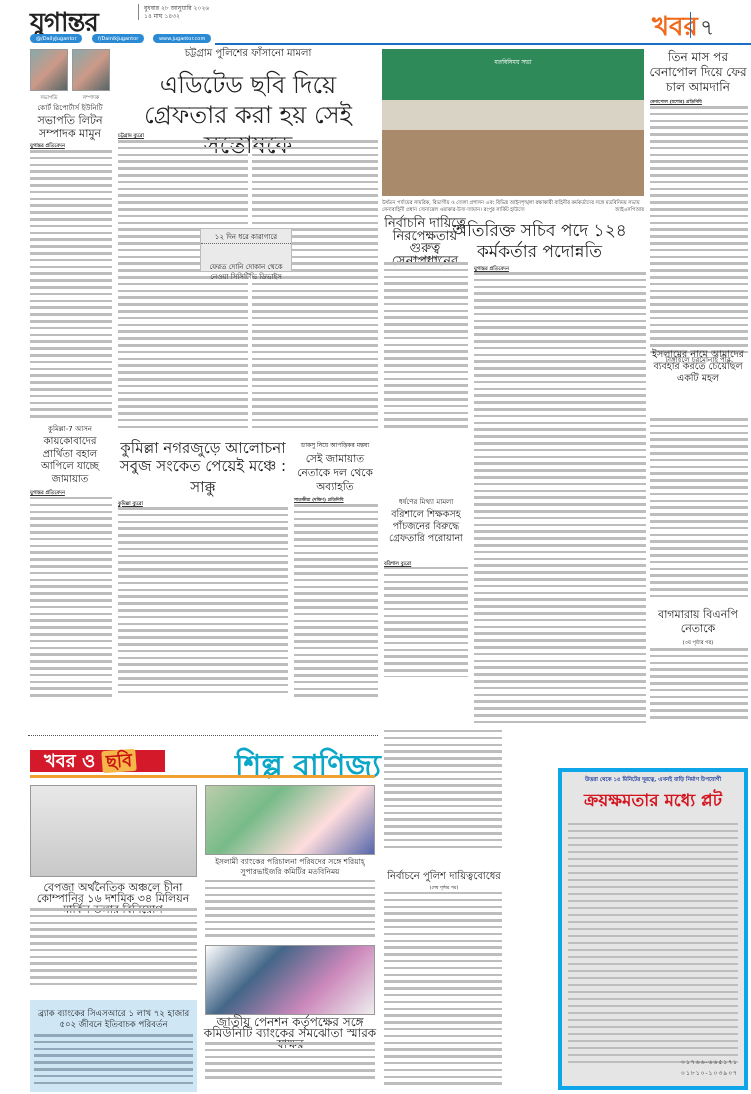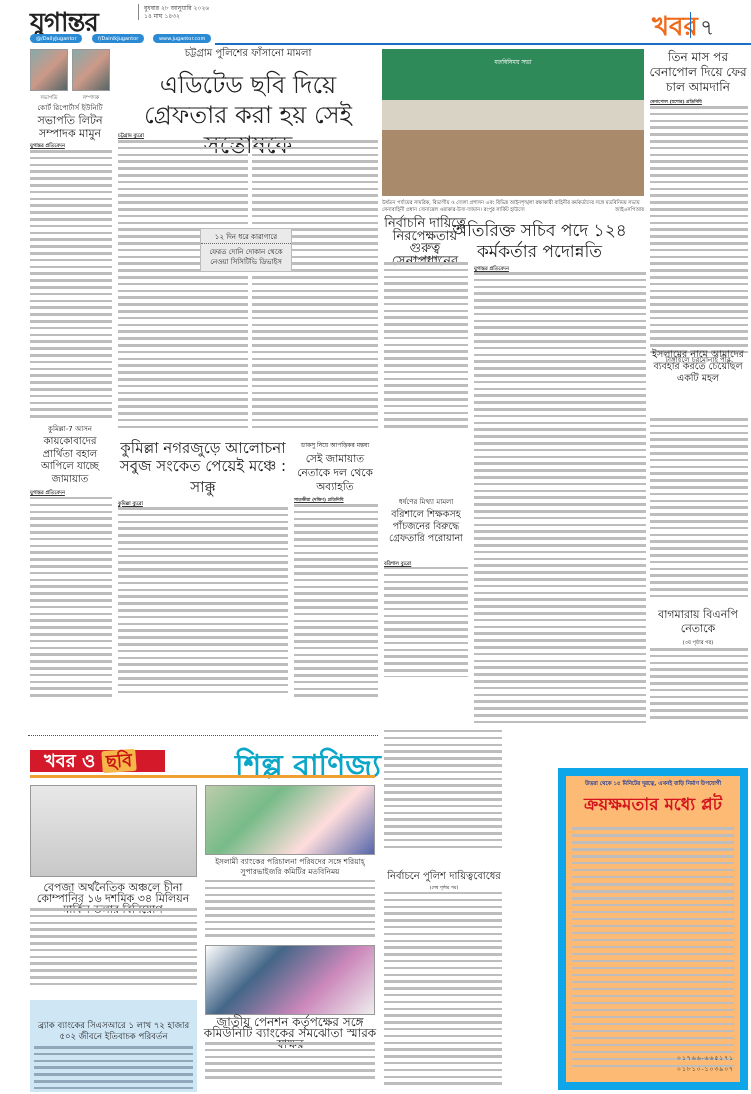--- a/index.html
+++ b/index.html
@@ -17,21 +17,21 @@
 .h{font-family:"DejaVu Sans",sans-serif;color:#222;text-align:center;line-height:1.15}
 .txt{font-size:5.2px;line-height:7.2px;color:#666;text-align:justify;overflow:hidden}
 .byline{font-size:5px;color:#333;text-decoration:underline;font-weight:bold}
 .dotted{border-top:1px dotted #555}
 .box-grey{background:#eaeaea;border:1px solid #bbb}
 .banner-red{background:#d41a2a;color:#fff;font-family:"DejaVu Sans",sans-serif;font-weight:bold;font-size:18px;padding-left:14px}
 .chobi{background:#f6b64a;color:#c11;border-radius:3px;padding:0 4px;transform:rotate(-4deg);display:inline-block}
 .shilpo{font-family:"DejaVu Sans",sans-serif;font-weight:bold;font-size:30px;color:#0aa7c8}
 .orangerule{height:3px;background:#f0a030}
 .bluebox{background:#cfe6f5}
-.adbox{border:8px solid #0ea5e9;background:#fdba74}
+.adbox{border:4px solid #0ea5e9;background:#e5e5e5}
 </style>
 </head>
 <body>
 
 <div class="abs masthead-logo">যুগান্তর</div>
 <div class="abs mast-date">
   <div>বুধবার ২৮ জানুয়ারি ২০২৬</div>
   <div>১৪ মাঘ ১৪৩২</div>
 </div>
 <div class="abs social" style="left:30px">@/DailyJugantor</div>
@@ -55,21 +55,21 @@
 <div class="abs byline" style="left:30px;top:489px">যুগান্তর প্রতিবেদন</div>
 <div class="abs txt" style="left:30px;top:497px;width:82px;height:200px;background:repeating-linear-gradient(180deg,#bdbdbd 0 2.5px,transparent 2.5px 6.8px)"></div>
 
 <div class="abs h" style="left:118px;top:47px;width:260px;font-size:10px">চট্টগ্রাম পুলিশের ফাঁসানো মামলা</div>
 <div class="abs h" style="left:118px;top:70px;width:260px;font-size:24px;line-height:30px">এডিটেড ছবি দিয়ে গ্রেফতার করা হয় সেই সন্তোষকে</div>
 <div class="abs byline" style="left:118px;top:132px">চট্টগ্রাম ব্যুরো</div>
 <div class="abs" style="left:118px;top:140px;width:130px;height:290px;background:repeating-linear-gradient(180deg,#bdbdbd 0 2.5px,transparent 2.5px 6.8px)"></div>
 <div class="abs" style="left:252px;top:140px;width:126px;height:290px;background:repeating-linear-gradient(180deg,#bdbdbd 0 2.5px,transparent 2.5px 6.8px)"></div>
 <div class="abs box-grey" style="left:200px;top:228px;width:92px;height:44px">
   <div class="h" style="font-size:7px;margin-top:4px;border-bottom:1px dotted #666;padding-bottom:2px">১২ দিন ধরে কারাগারে</div>
-  <div class="h" style="font-size:7px;line-height:10px;margin-top:3px;padding:0 4px">ফেরত দোনি দোকান থেকে নেওয়া সিসিটিভি ডিভাইস</div>
+  <div class="h" style="font-size:7px;line-height:10px;margin-top:18px;padding:0 4px">ফেরত দোনি দোকান থেকে নেওয়া সিসিটিভি ডিভাইস</div>
 </div>
 
 <div class="abs" style="left:382px;top:49px;width:262px;height:147px;background:linear-gradient(180deg,#2f8a5a 0 35%,#d8d3c5 35% 55%,#a98a6a 55% 100%)">
   <div class="h" style="color:#fff;font-size:6px;margin-top:10px">মতবিনিময় সভা</div>
 </div>
 <div class="abs" style="left:382px;top:199px;width:262px;font-size:5px;line-height:7px;color:#444">
   <span>উর্ধতন পর্যায়ের সামরিক, বিভাগীয় ও জেলা প্রশাসন এবং বিভিন্ন আইনশৃঙ্খলা রক্ষাকারী বাহিনীর কর্মকর্তাদের সঙ্গে মতবিনিময় সভায় সেনাবাহিনী প্রধান জেনারেল ওয়াকার-উজ-জামান। রংপুর সার্কিট হাউজে</span>
   <span style="float:right">আইএসপিআর</span>
 </div>
 
@@ -121,21 +121,21 @@
 
 <div class="abs photo" style="left:205px;top:785px;width:170px;height:70px;background:linear-gradient(135deg,#bca,#7b8,#fdd,#56a)"></div>
 <div class="abs h" style="left:203px;top:857px;width:174px;font-size:7.5px;line-height:10px">ইসলামী ব্যাংকের পরিচালনা পরিষদের সঙ্গে শরিয়াহ্ সুপারভাইজরি কমিটির মতবিনিময়</div>
 <div class="abs" style="left:205px;top:880px;width:170px;height:60px;background:repeating-linear-gradient(180deg,#bdbdbd 0 2.5px,transparent 2.5px 6.8px)"></div>
 
 <div class="abs photo" style="left:205px;top:945px;width:170px;height:70px;background:linear-gradient(135deg,#fff,#468,#c8b,#eee)"></div>
 <div class="abs h" style="left:203px;top:1017px;width:174px;font-size:12px;line-height:11px">জাতীয় পেনশন কর্তৃপক্ষের সঙ্গে কমিউনিটি ব্যাংকের সমঝোতা স্মারক স্বাক্ষর</div>
 <div class="abs" style="left:205px;top:1042px;width:170px;height:38px;background:repeating-linear-gradient(180deg,#bdbdbd 0 2.5px,transparent 2.5px 6.8px)"></div>
 
 <div class="abs bluebox" style="left:30px;top:1000px;width:167px;height:92px">
-  <div class="h" style="font-size:8.5px;line-height:11px;margin-top:20px">ব্র্যাক ব্যাংকের সিএসআরে ১ লাখ ৭২ হাজার ৫০২ জীবনে ইতিবাচক পরিবর্তন</div>
+  <div class="h" style="font-size:8.5px;line-height:11px;margin-top:8px">ব্র্যাক ব্যাংকের সিএসআরে ১ লাখ ৭২ হাজার ৫০২ জীবনে ইতিবাচক পরিবর্তন</div>
   <div style="margin:4px;height:52px;background:repeating-linear-gradient(180deg,#8fa9ba 0 2.5px,transparent 2.5px 6.8px)"></div>
 </div>
 
 <div class="abs" style="left:384px;top:730px;width:118px;height:120px;background:repeating-linear-gradient(180deg,#bdbdbd 0 2.5px,transparent 2.5px 6.8px)"></div>
 <div class="abs h" style="left:380px;top:870px;width:128px;font-size:10px">নির্বাচনে পুলিশ দায়িত্ববোধের</div>
 <div class="abs h" style="left:380px;top:885px;width:128px;font-size:4.5px">(শেষ পৃষ্ঠার পর)</div>
 <div class="abs" style="left:384px;top:892px;width:118px;height:195px;background:repeating-linear-gradient(180deg,#bdbdbd 0 2.5px,transparent 2.5px 6.8px)"></div>
 
 <div class="abs adbox" style="left:558px;top:768px;width:190px;height:322px;left:558px">
   <div style="font-family:'DejaVu Sans',sans-serif;font-size:5.5px;color:#1a3a9c;font-weight:bold;text-align:center;margin-top:4px">উত্তরা থেকে ১৫ মিনিটের দূরত্বে, এখনই বাড়ি নির্মাণ উপযোগী</div>

